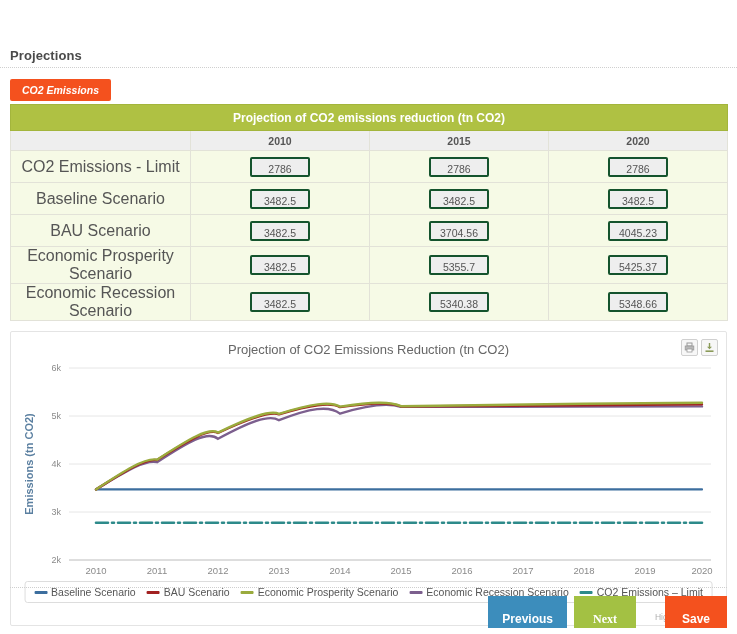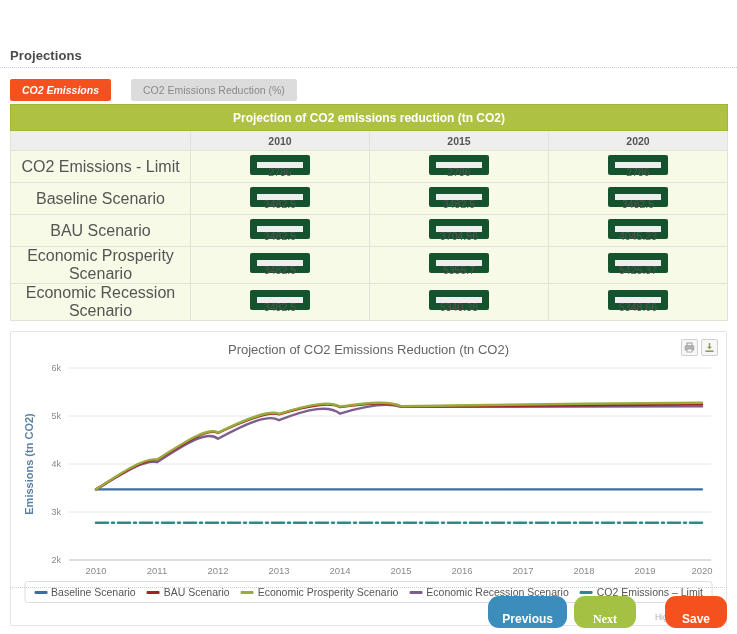--- a/index.html
+++ b/index.html
@@ -98,21 +98,21 @@
     color: #555;
     padding: 0 4px;
   }
   td.valcell { text-align: center; }
   .val-box {
     display: inline-block;
     width: 60px;
     height: 20px;
     line-height: 20px;
     background: #eeeeee;
-    border: 7px solid #14532d;
+    border: 2px solid #14532d;
     border-radius: 2px;
     font-size: 10.5px;
     color: #555;
     text-align: center;
   }
 
   
   .chart-panel {
     margin: 10px 10px 0 10px;
     width: 717px;
@@ -180,41 +180,40 @@
     padding-top: 8px;
     display: flex;
     justify-content: flex-end;
     gap: 7px;
   }
   .btn {
     height: 25px;
     min-width: 62px;
     padding: 16px 14px;
     border: none;
-    border-radius: 11px;
+    border-radius: 0;
     color: #ffffff;
     font-size: 12px;
     font-weight: bold;
     cursor: pointer;
     font-family: "Liberation Sans", sans-serif;
   }
   .btn-prev { background: #3c8dbc; }
   .btn-next { background: #a3c143; font-family: Liberation Serif, serif; }
   .btn-save { background: #f4511e; margin-left: 22px; }
 </style>
 </head>
 <body>
 
 <div class="page-header">
   <span class="page-title">Projections</span>
 </div>
 
 <div class="tab-bar">
   <div class="tab active">CO2 Emissions</div>
-  <div class="tab inactive">CO2 Emissions Reduction (%)</div>
 </div>
 
 <div class="table-wrap">
   <table class="proj">
     <colgroup>
       <col style="width:180px">
         <col style="width:179px">
         <col style="width:179px">
         <col style="width:179px">
     </colgroup>

